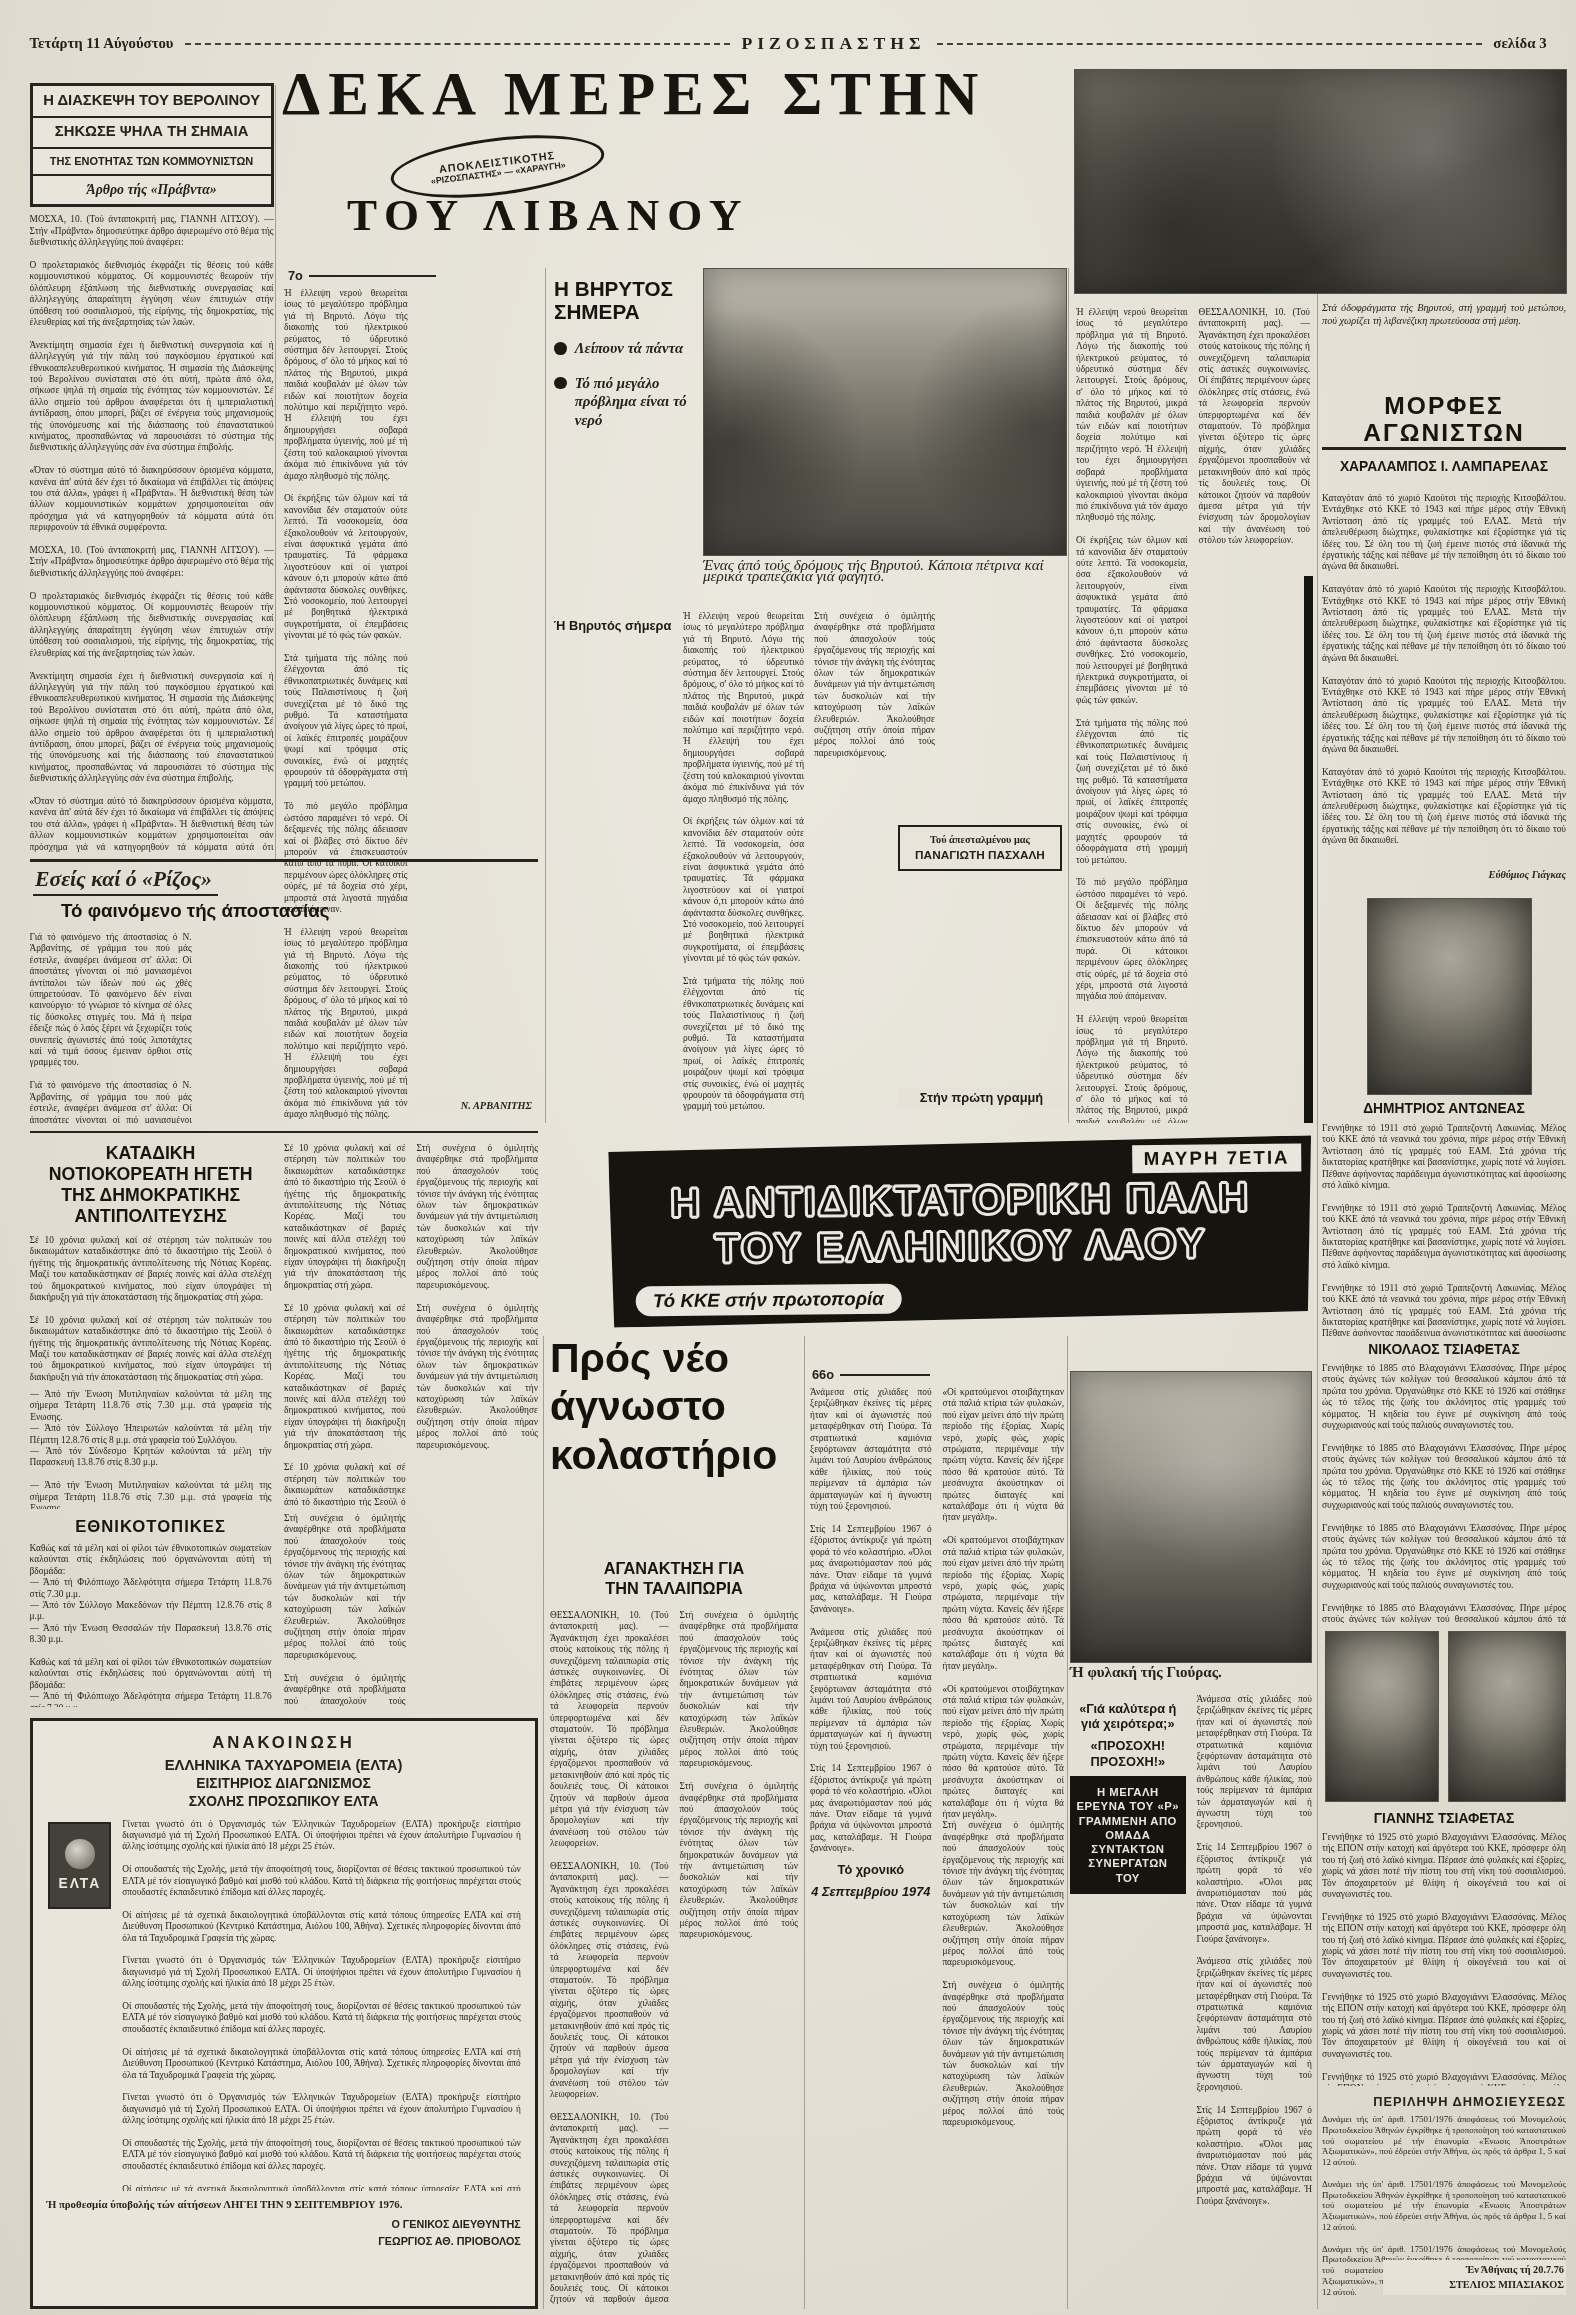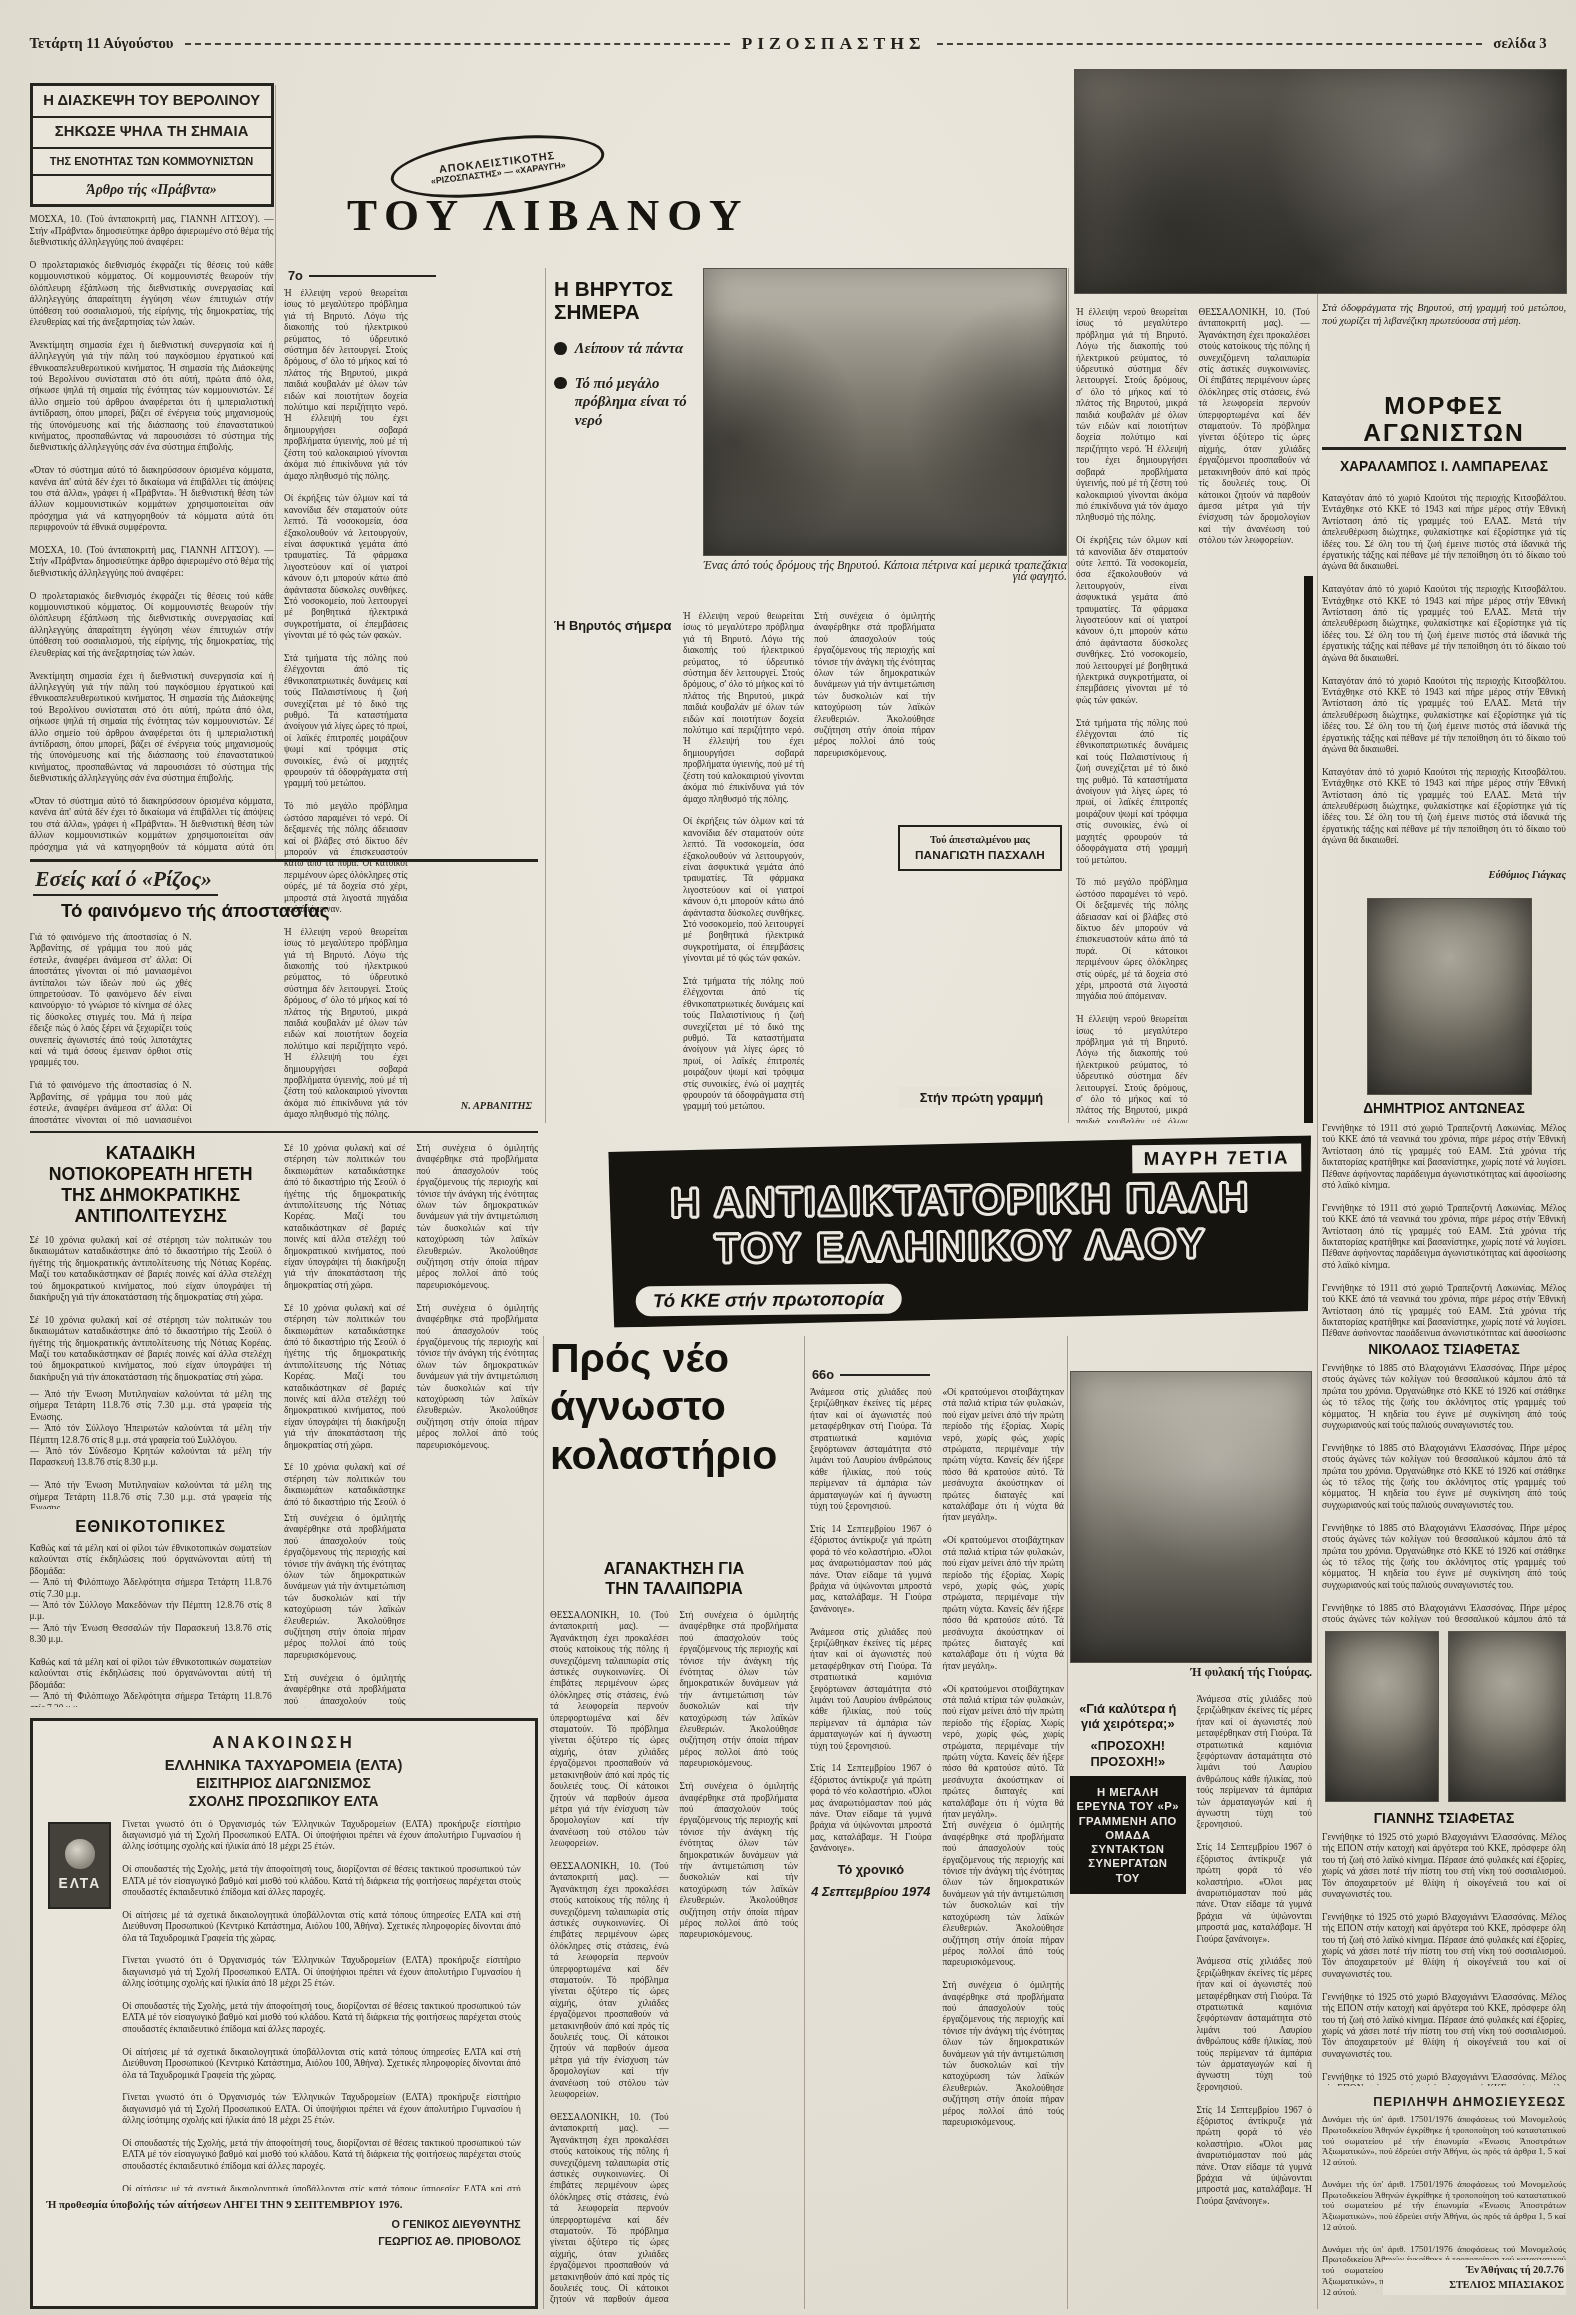--- a/index.html
+++ b/index.html
@@ -54,21 +54,21 @@
     linear-gradient(150deg,#7a766c,#56534b 35%,#393731 65%,#504d45); }
   .photo-street { background:
     radial-gradient(circle at 8% 60%, rgba(20,20,16,.5), transparent 35%),
     radial-gradient(circle at 92% 55%, rgba(20,20,16,.45), transparent 35%),
     linear-gradient(180deg,#c2beb2 0%,#a19d92 22%,#7d796f 48%,#5f5c53 72%,#474540 100%); }
   .photo-prison { background:
     radial-gradient(circle at 60% 30%, rgba(240,238,230,.25), transparent 45%),
     linear-gradient(180deg,#b5b1a5 0%,#98948a 35%,#6e6b62 60%,#4a4841 85%,#3a3833 100%); }
   .portrait { background: radial-gradient(circle at 50% 30%, #aaa69a 0%, #8b877b 30%, #5e5b52 62%, #3e3c36 100%); }
 
-  .cap { font-size:12px; line-height:11.3px; text-align:right; }
+  .cap { font-size:15px; line-height:11.3px; text-align:left; }
   .cap-side { font:italic 10.3px/13.3px "Liberation Serif"; text-align:justify; }
 
   .sub { font:bold 12.8px/1.2 "Liberation Sans", sans-serif; text-align:center; margin:6.9px 0; break-inside:avoid; color:#1b1914; }
   .byline-box { border:2.5px solid #22201b; background:#e8e4d9; text-align:center; padding:6.9px 4.9px; }
   .byline-box .l1 { font:bold 10.3px "Liberation Serif"; }
   .byline-box .l2 { font:bold 11.8px "Liberation Sans", sans-serif; margin-top:3px; }
   .paperbg { background:#e6e2d7; }
 
   .morfes-h { font:bold 24.6px/1.1 "Liberation Sans", sans-serif; text-align:center; letter-spacing:2px; border-bottom:3px solid #26241f; padding-bottom:1px; color:#17150f; }
   .fname { font:bold 13.8px/1.2 "Liberation Sans", sans-serif; text-align:center; color:#17150f; }
@@ -147,20 +147,21 @@
 
 ΜΟΣΧΑ, 10. (Τού άνταποκριτή μας, ΓΙΑΝΝΗ ΛΙΤΣΟΥ). — Στήν «Πράβντα» δημοσιεύτηκε άρθρο άφιερωμένο στό θέμα τής διεθνιστικής άλληλεγγύης πού άναφέρει:
 
 Ό προλεταριακός διεθνισμός έκφράζει τίς θέσεις τού κάθε κομμουνιστικού κόμματος. Οί κομμουνιστές θεωρούν τήν όλόπλευρη έξάπλωση τής διεθνιστικής συνεργασίας καί άλληλεγγύης άπαραίτητη έγγύηση νέων έπιτυχιών στήν ύπόθεση τού σοσιαλισμού, τής είρήνης, τής δημοκρατίας, τής έλευθερίας καί τής άνεξαρτησίας τών λαών.
 
 Άνεκτίμητη σημασία έχει ή διεθνιστική συνεργασία καί ή άλληλεγγύη γιά τήν πάλη τού παγκόσμιου έργατικού καί έθνικοαπελευθερωτικού κινήματος. Ή σημασία τής Διάσκεψης τού Βερολίνου συνίσταται στό ότι αύτή, πρώτα άπό όλα, σήκωσε ψηλά τή σημαία τής ένότητας τών κομμουνιστών. Σέ άλλο σημείο τού άρθρου άναφέρεται ότι ή ιμπεριαλιστική άντίδραση, όπου μπορεί, βάζει σέ ένέργεια τούς μηχανισμούς τής ύπονόμευσης καί τής διάσπασης τού έπαναστατικού κινήματος, προσπαθώντας νά παρουσιάσει τό σύστημα τής διεθνιστικής άλληλεγγύης σάν ένα σύστημα έπιβολής.
 
 «Όταν τό σύστημα αύτό τό διακηρύσσουν όρισμένα κόμματα, κανένα άπ' αύτά δέν έχει τό δικαίωμα νά έπιβάλλει τίς άπόψεις του στά άλλα», γράφει ή «Πράβντα». Ή διεθνιστική θέση τών άλλων κομμουνιστικών κομμάτων χρησιμοποιείται σάν πρόσχημα γιά νά κατηγορηθούν τά κόμματα αύτά ότι περιφρονούν τά έθνικά συμφέροντα.</div>
   </div>
 
+  <div class="abs lead-h h1" style="left:282px;top:63px;">ΔΕΚΑ ΜΕΡΕΣ ΣΤΗΝ</div>
   <div class="abs badge" style="left:390px;top:138px;width:215px;height:57px;">
     <span class="b1">ΑΠΟΚΛΕΙΣΤΙΚΟΤΗΣ</span>
     <span class="b2">«ΡΙΖΟΣΠΑΣΤΗΣ» — «ΧΑΡΑΥΓΗ»</span>
   </div>
   <div class="abs lead-h h3" style="left:347px;top:193px;">ΤΟΥ ΛΙΒΑΝΟΥ</div>
 
   <div class="abs part" style="left:288px;top:268px;width:148px;">
     <span>7ο</span>
       <span class="pline"></span>
   </div>

